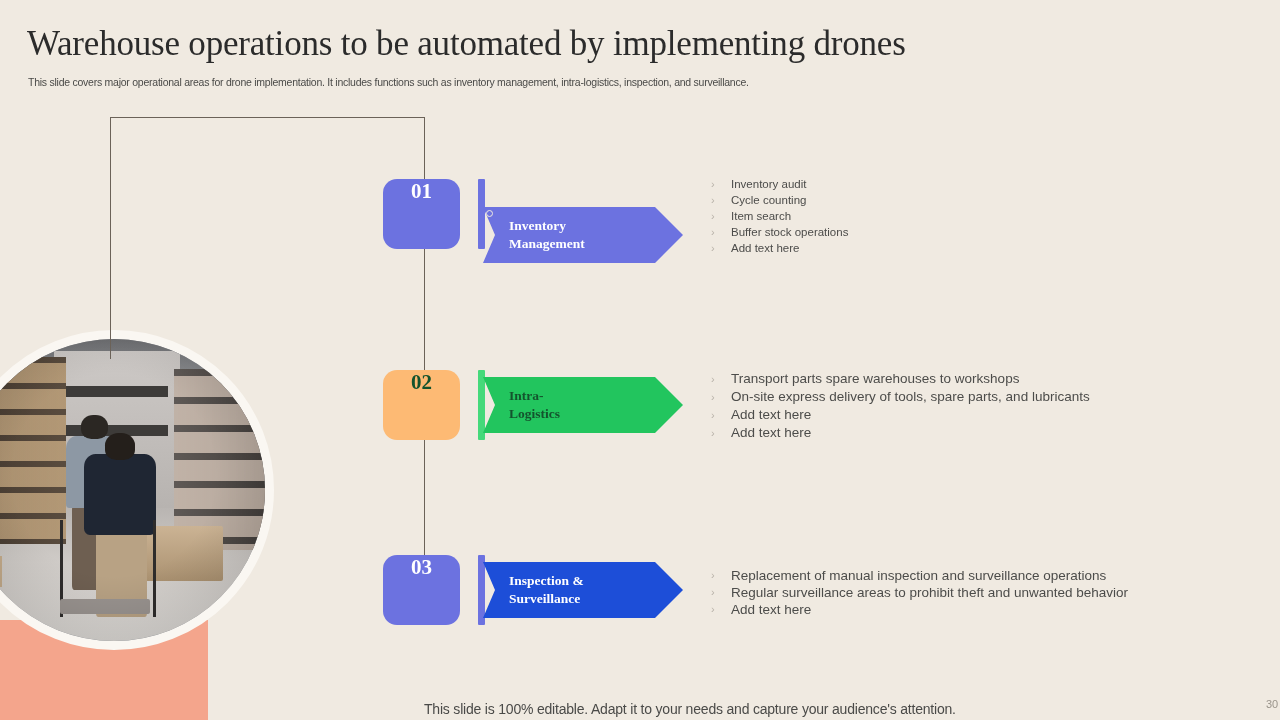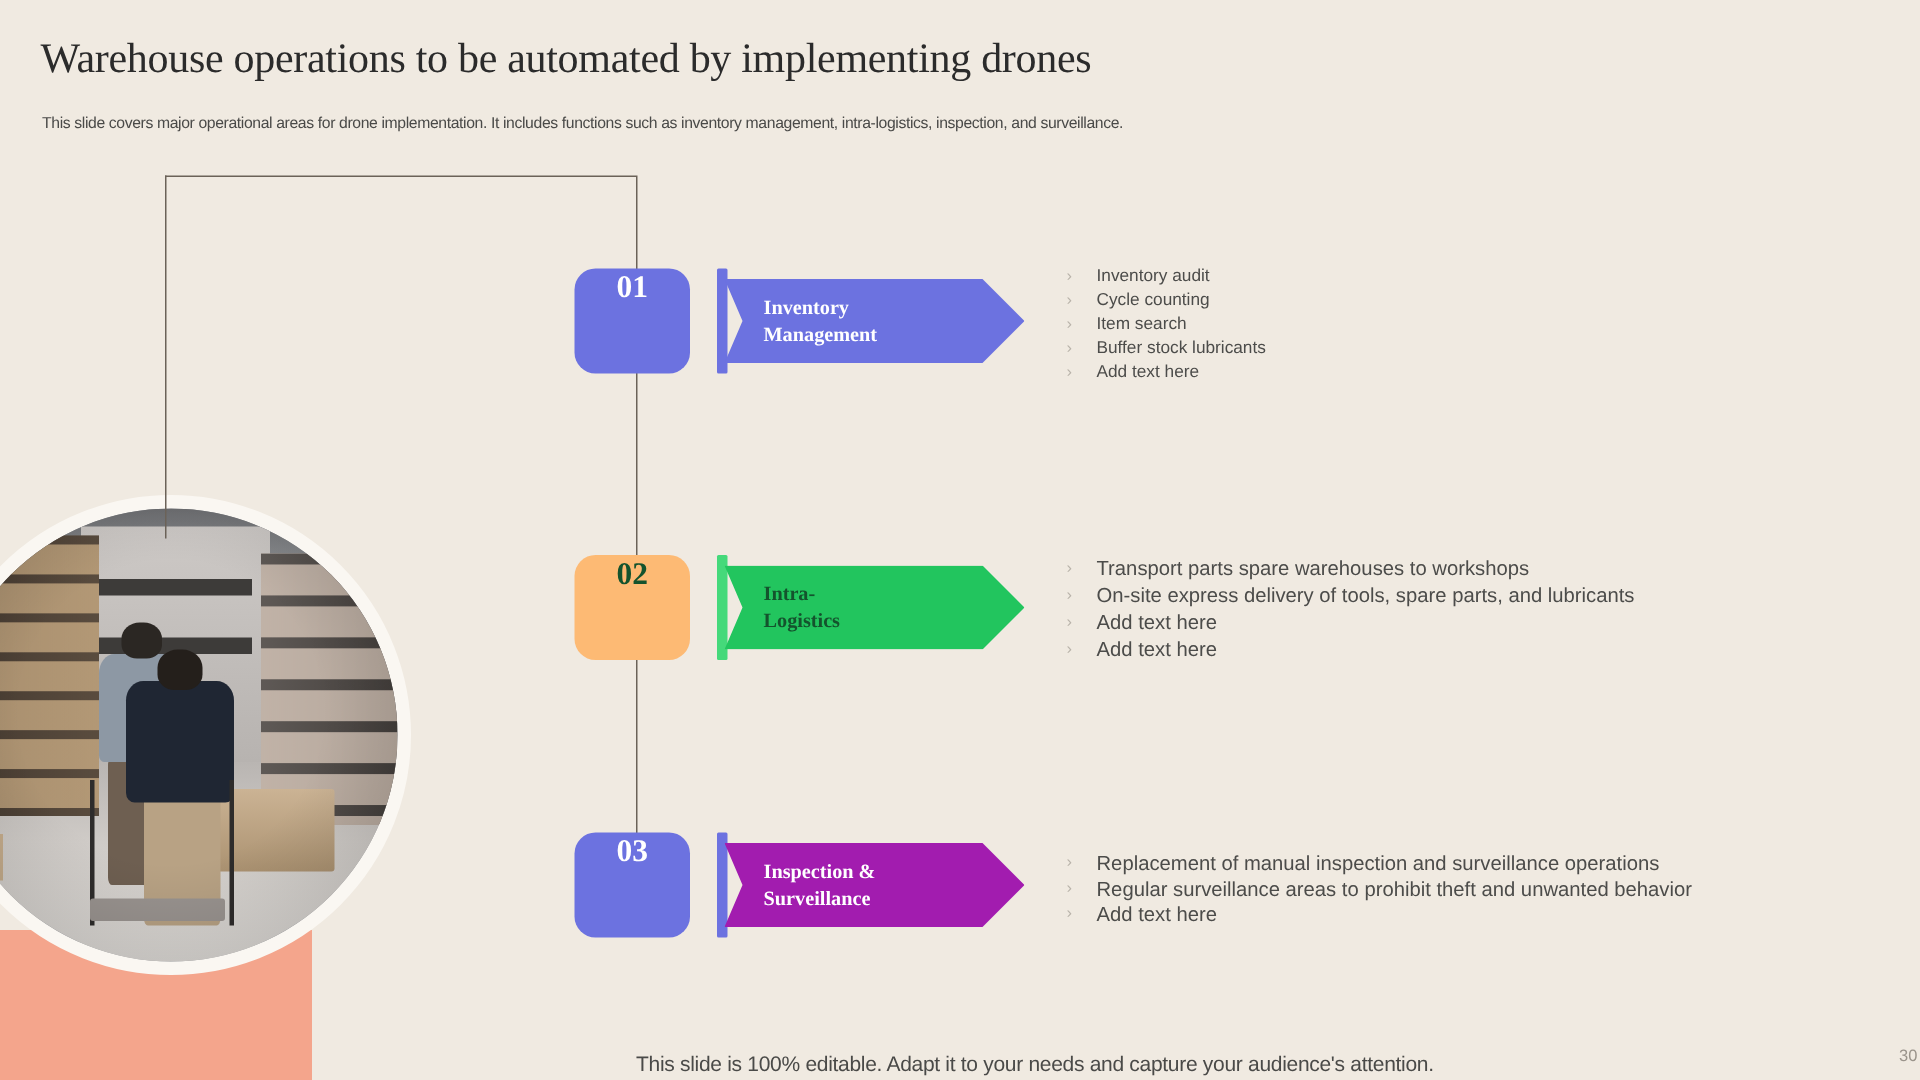--- a/index.html
+++ b/index.html
@@ -14,21 +14,21 @@
     overflow: hidden;
     position: relative;
   }
 
   
   #slide-title {
     position: absolute;
     left: 27px;
     top: 24px;
     font-family: "Liberation Serif", serif;
-    font-size: 28px;
+    font-size: 35px;
     font-weight: 400;
     color: #2B2B2B;
     letter-spacing: -0.2px;
     white-space: nowrap;
   }
   #slide-subtitle {
     position: absolute;
     left: 28px;
     top: 76px;
     font-size: 10.5px;
@@ -204,21 +204,21 @@
     display: flex;
     align-items: center;
     box-sizing: border-box;
     padding-left: 26px;
     font-family: "Liberation Serif", serif;
     font-weight: bold;
     font-size: 13.5px;
     line-height: 1.35;
     clip-path: polygon(0 0, calc(100% - 28px) 0, 100% 50%, calc(100% - 28px) 100%, 0 100%, 12px 50%);
   }
-  #banner-1 { width: 200px; }
+  #banner-1 { width: 200px; margin-top: 21px; }
   #banner-2 { width: 200px; }
   #banner-3 { width: 200px; }
 
   .notch-dot {
     position: absolute;
     left: 103px;
     top: 31px;
     width: 5px;
     height: 5px;
     border-radius: 50%;
@@ -308,21 +308,21 @@
   </div>
   <div class="stub" style="background: rgb(108, 114, 224);"></div>
   <div class="banner" id="banner-1" style="background: rgb(108, 114, 224); color: rgb(255, 255, 255);">
     <span>Inventory<br>Management</span>
   </div>
   <div class="notch-dot"></div>
   <ul class="bullets">
     <li><span class="chev">›</span><span>Inventory  audit</span></li>
     <li><span class="chev">›</span><span>Cycle counting</span></li>
     <li><span class="chev">›</span><span>Item search</span></li>
-    <li><span class="chev">›</span><span>Buffer  stock lubricants</span></li>
+    <li><span class="chev">›</span><span>Buffer  stock operations</span></li>
     <li><span class="chev">›</span><span>Add text here</span></li>
   </ul>
 </div>
 
 <div class="row" id="row-2">
   <div class="num-box" style="background: #fdba74; color: rgb(20, 83, 45);">
     <span>02</span>
   </div>
   <div class="stub" style="background: rgb(69, 217, 122);"></div>
   <div class="banner" id="banner-2" style="background: #22c55e; color: rgb(20, 83, 45);">
@@ -335,21 +335,21 @@
     <li><span class="chev">›</span><span>Add text here</span></li>
     <li><span class="chev">›</span><span>Add text here</span></li>
   </ul>
 </div>
 
 <div class="row" id="row-3">
   <div class="num-box" style="background: rgb(108, 114, 224); color: rgb(255, 255, 255);">
     <span>03</span>
   </div>
   <div class="stub" style="background: rgb(108, 114, 224);"></div>
-  <div class="banner" id="banner-3" style="background: #a21caf; color: rgb(255, 255, 255);">
+  <div class="banner" id="banner-3" style="background: #1d4ed8; color: rgb(255, 255, 255);">
     <span>Inspection &amp;<br>Surveillance</span>
   </div>
   <div class="notch-dot"></div>
   <ul class="bullets">
     <li><span class="chev">›</span><span>Replacement of manual inspection and surveillance operations</span></li>
     <li><span class="chev">›</span><span>Regular surveillance areas to prohibit theft and unwanted behavior</span></li>
     <li><span class="chev">›</span><span>Add text here</span></li>
   </ul>
 </div>
 

